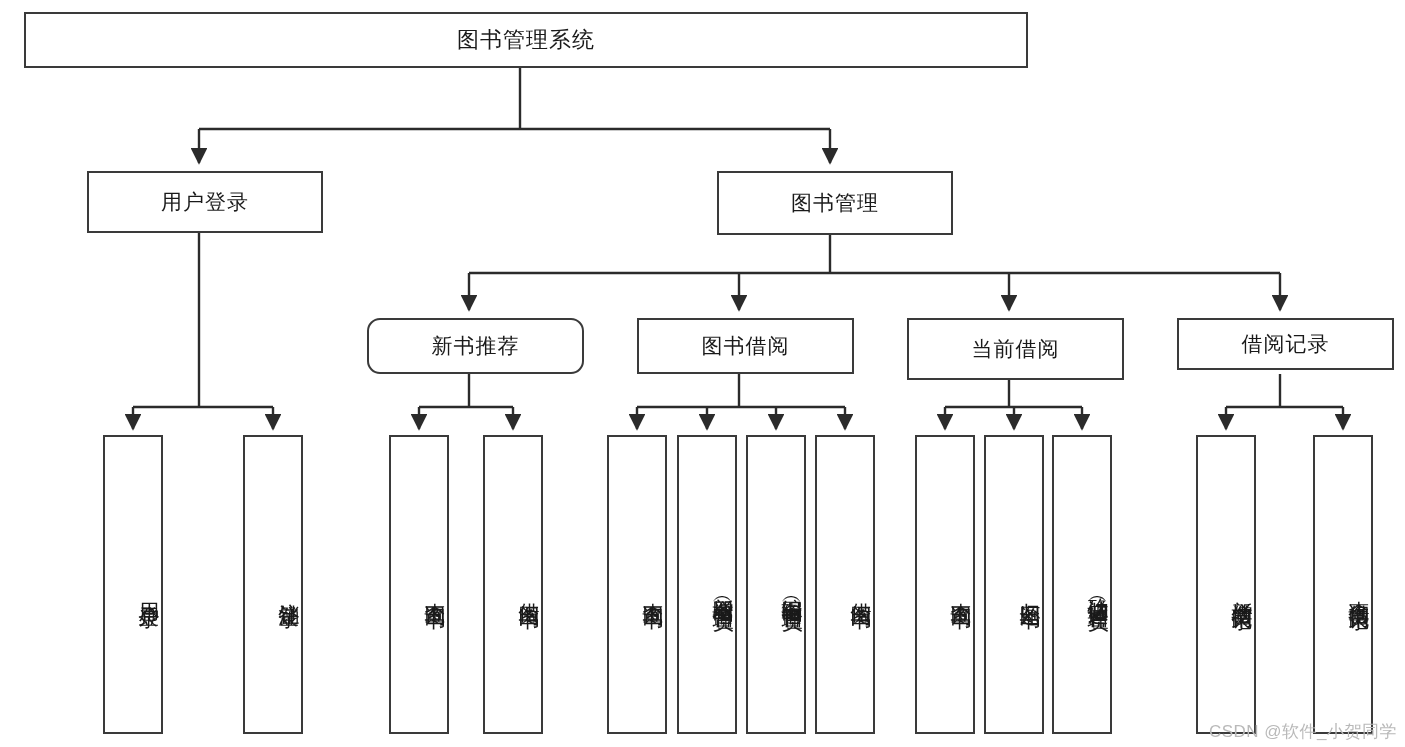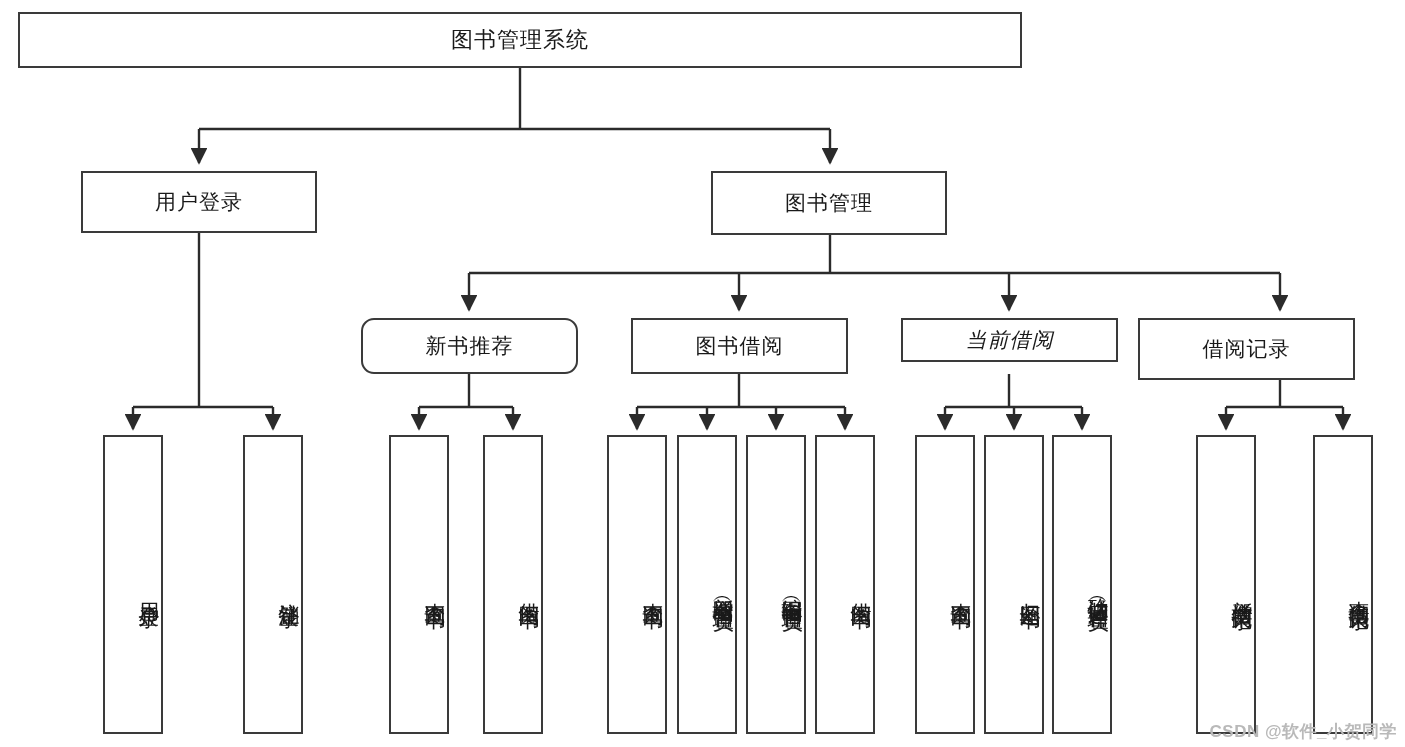--- a/index.html
+++ b/index.html
@@ -31,20 +31,21 @@
     border: 2px solid #3a3a3a;
     background: #ffffff;
     display: flex;
     align-items: center;
     justify-content: center;
     color: #1a1a1a;
   }
   .node.horiz {
     font-size: 21px;
     letter-spacing: 1px;
+    margin-left: 6px;
   }
   .node.vert {
     writing-mode: vertical-rl;
     text-orientation: upright;
     font-size: 21px;
     padding-top: 10px;
     align-items: flex-start;
     justify-content: center;
     line-height: 1.12;
     letter-spacing: 2px;
@@ -58,21 +59,20 @@
     white-space: nowrap;
   }
   .watermark {
     position: absolute;
     right: 8px;
     bottom: 4px;
     font-size: 17px;
     color: #b9b9b9;
     white-space: nowrap;
     letter-spacing: 0.5px;
-    font-weight: bold;
   }
 </style>
 </head>
 <body>
 
 <div id="canvas">
 
   <svg class="edges" viewBox="0 0 1405 747" xmlns="http://www.w3.org/2000/svg">
     <defs>
       <marker id="arrow" viewBox="0 0 10 10" refX="9" refY="5" markerWidth="7" markerHeight="7" orient="auto-start-reverse">
@@ -133,24 +133,24 @@
   <div class="node horiz" style="left:711px; top:171px; width:236px; height:64px;">
     <span class="label">图书管理</span>
   </div>
 
   <div class="node horiz" style="left:361px; top:318px; width:217px; height:56px;border-radius:13px;">
     <span class="label">新书推荐</span>
   </div>
   <div class="node horiz" style="left:631px; top:318px; width:217px; height:56px;">
     <span class="label">图书借阅</span>
   </div>
-  <div class="node horiz" style="left:901px; top:318px; width:217px; height:44px;font-style:italic;">
+  <div class="node horiz" style="left:901px; top:318px; width:217px; height:62px;">
     <span class="label">当前借阅</span>
   </div>
-  <div class="node horiz" style="left:1138px; top:318px; width:217px; height:62px;font-family:Liberation Mono, monospace;">
+  <div class="node horiz" style="left:1171px; top:318px; width:217px; height:52px;font-family:Liberation Mono, monospace;">
     <span class="label">借阅记录</span>
   </div>
 
   <div class="node vert" style="left:103px; top:435px; width:60px; height:299px;">
     <span class="label">用户登录</span>
   </div>
   <div class="node vert" style="left:243px; top:435px; width:60px; height:299px;">
     <span class="label">注销登录</span>
   </div>
   <div class="node vert" style="left:389px; top:435px; width:60px; height:299px;">

